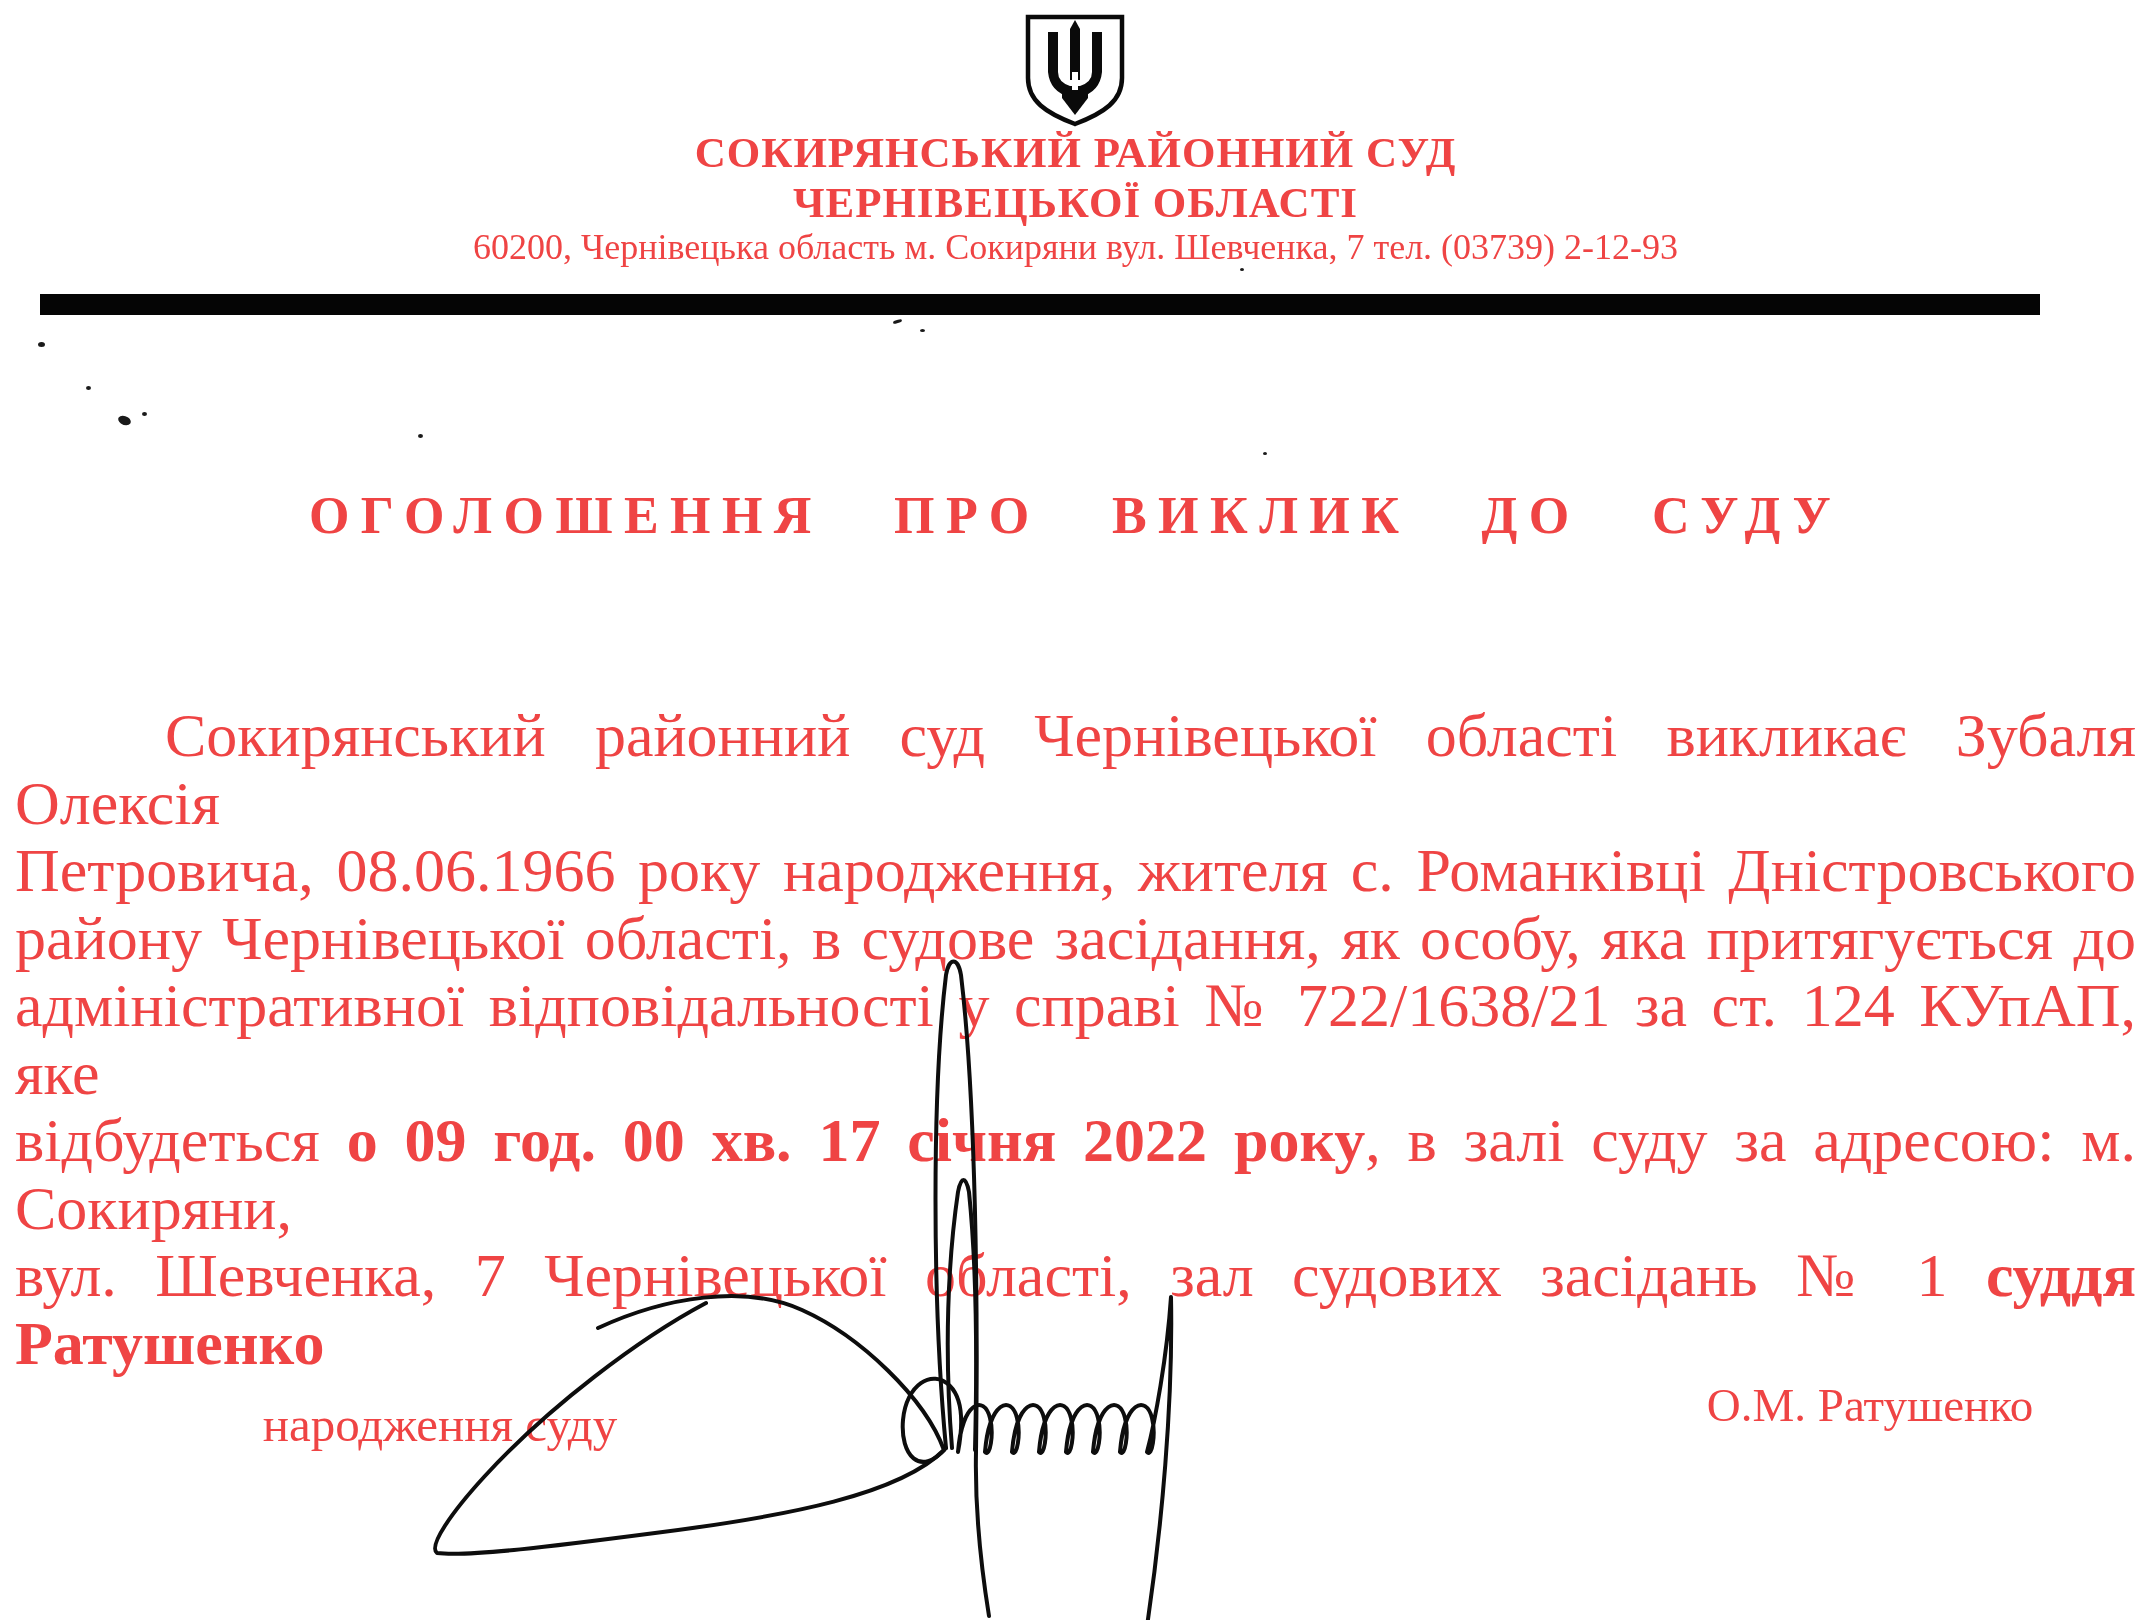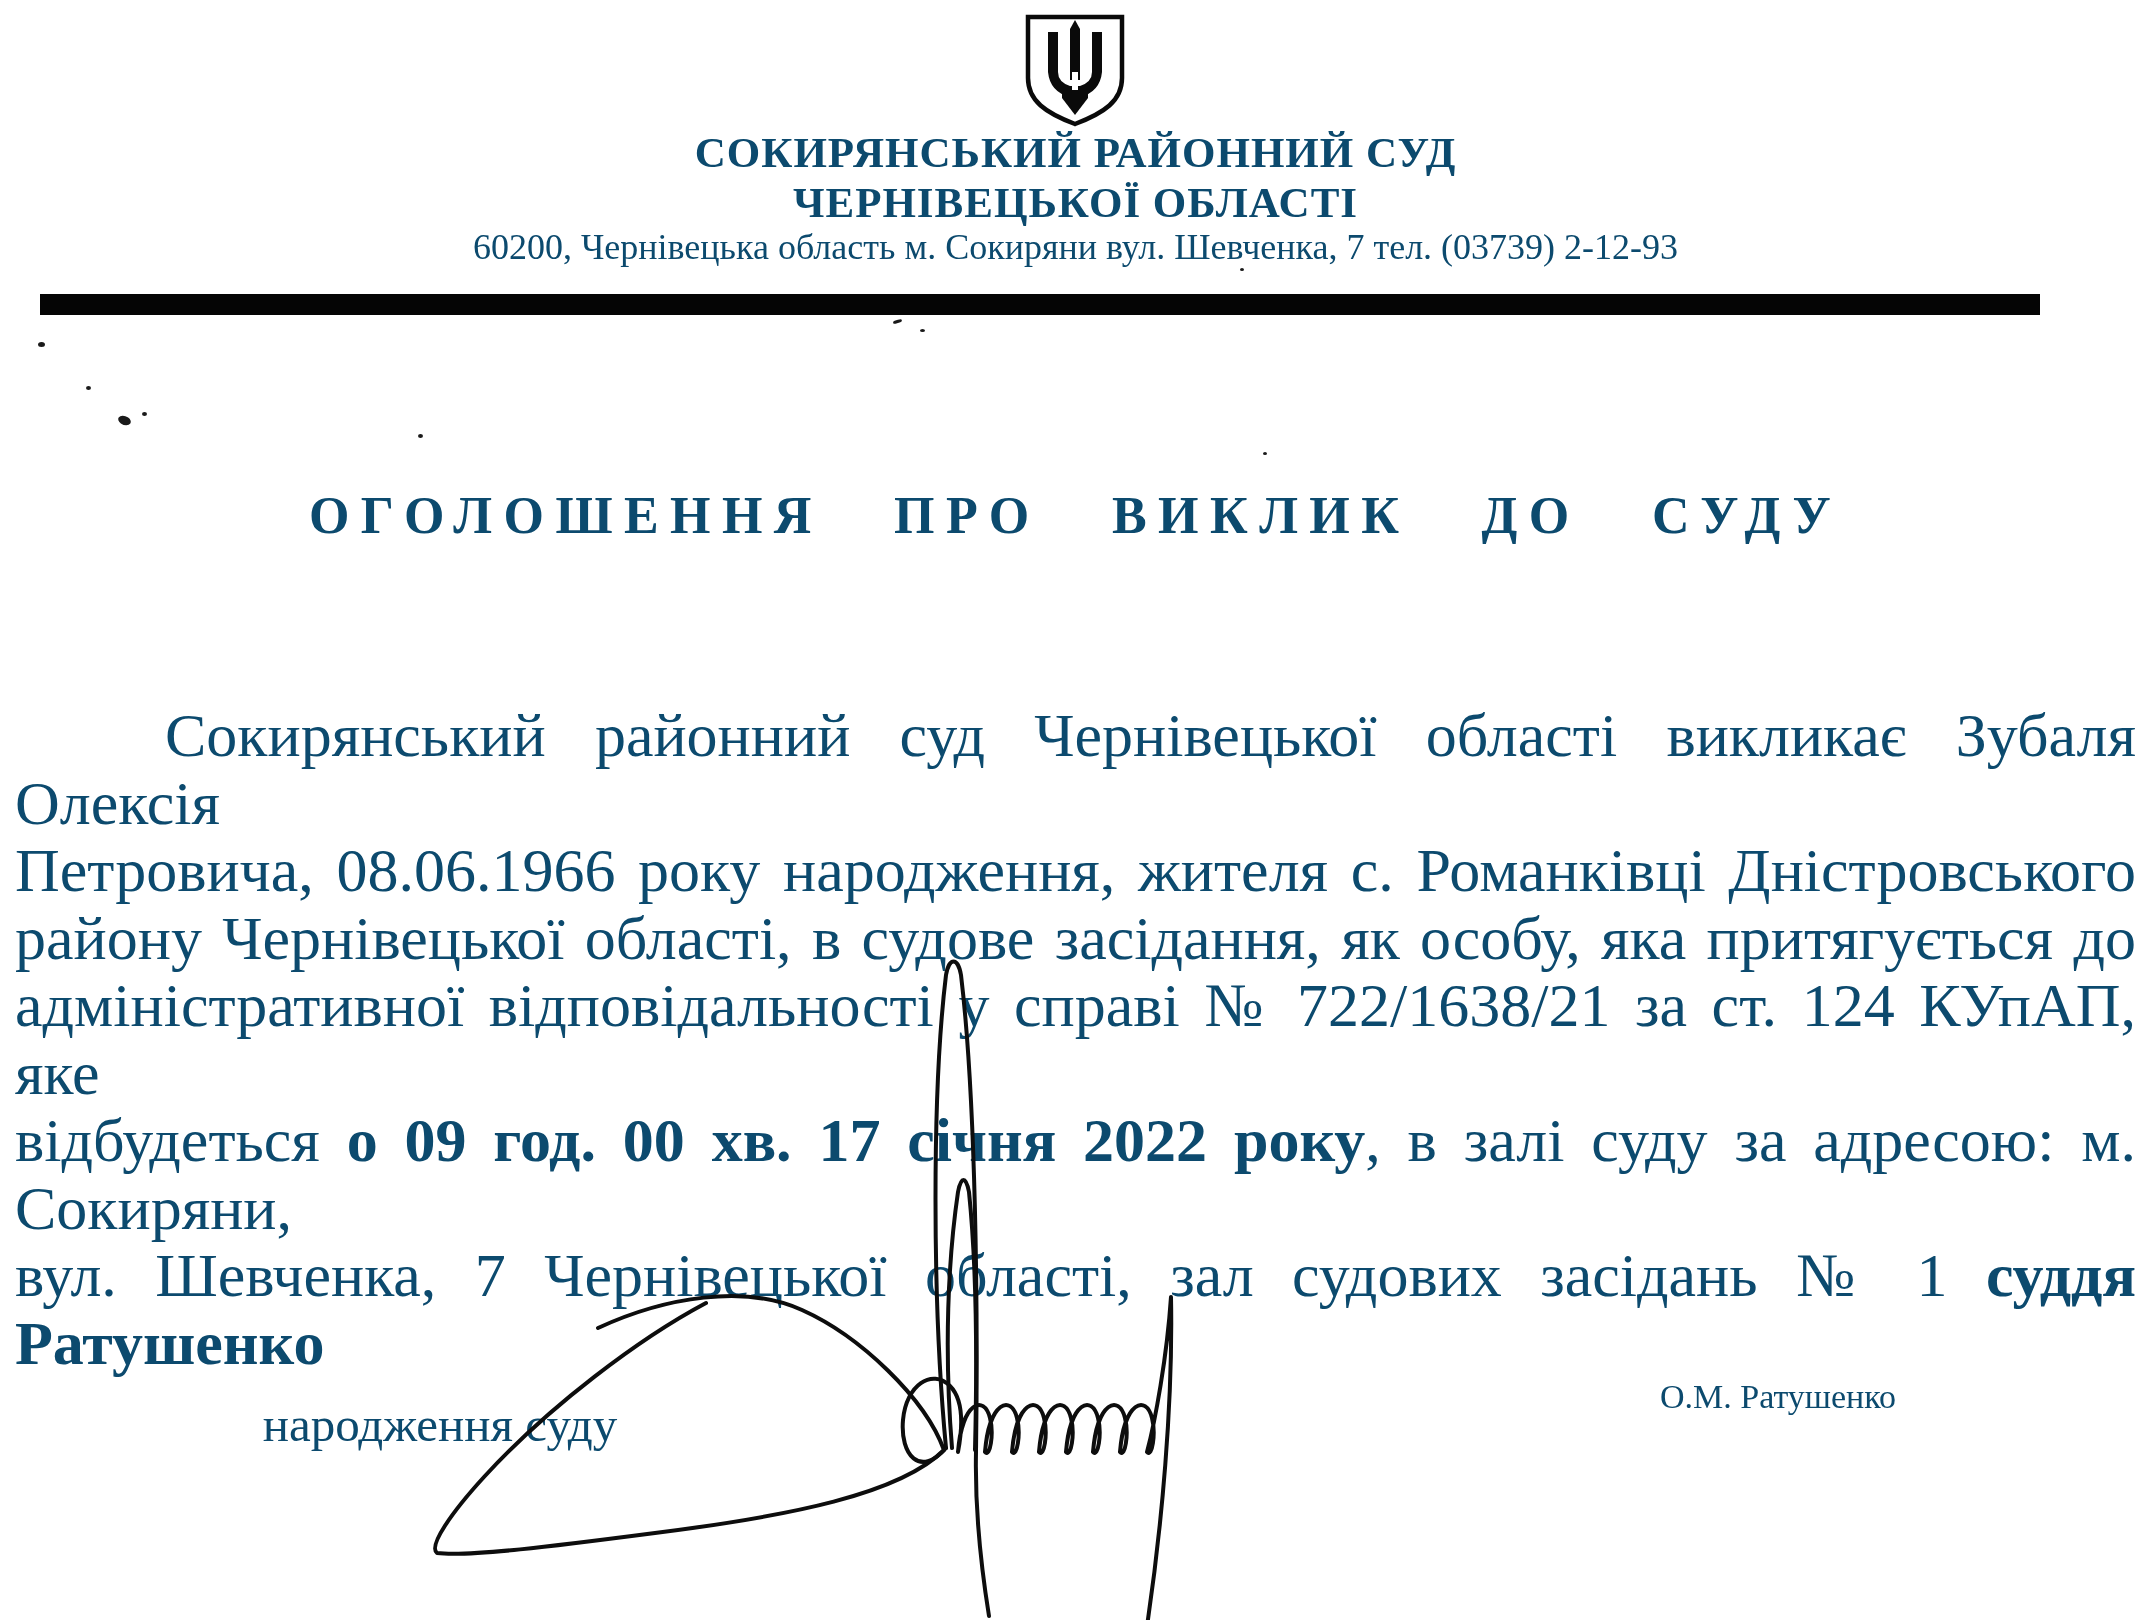--- a/index.html
+++ b/index.html
@@ -2,21 +2,21 @@
 <html><head>
 <meta charset="utf-8">
 <style>
   html,body{margin:0;padding:0;background:#e8e8e8;}
   .page{
     position:relative;
     width:2151px;height:1620px;
     background:#ffffff;
     overflow:hidden;
     font-family:"Liberation Serif", serif;
-    color:#0c4a6e;
+    color:#ef4444;
   }
   .center{left:0;width:2151px;text-align:center;}
   .abs{position:absolute;}
 
   .court-line{
     font-weight:bold;
     font-size:43px;
     letter-spacing:1px;
   }
   .address-line{
@@ -45,21 +45,21 @@
     white-space:normal;
   }
   .jline.last{
     text-align-last:left;
   }
   .indent{ text-indent:150px; }
   .b{ font-weight:bold; }
 
   .sig-left-1{ left:160px; top:1312px; font-size:49px; }
   .sig-left-2{ left:160px; top:1396px; width:560px; text-align:center; font-size:49px; }
-  .sig-right{ left:1660px; top:1378px; width:420px; text-align:left; font-size:34px; }
+  .sig-right{ left:1660px; top:1378px; width:420px; text-align:center; font-size:47px; }
 
   .emblem{ left:1020px; top:12px; width:110px; height:116px; }
   .sig-svg{ left:0;top:0;width:2151px;height:1620px; pointer-events:none; }
 
   .speck{ position:absolute; background:#1a1a1a; border-radius:50%; }
   .sp1{ left:38px;  top:342px; width:7px;  height:5px; }
   .sp2{ left:86px;  top:386px; width:5px;  height:4px; }
   .sp3{ left:118px; top:416px; width:13px; height:9px; border-radius:60% 40% 60% 40%; transform:rotate(35deg); }
   .sp4{ left:142px; top:412px; width:5px;  height:4px; }
   .sp5{ left:418px; top:434px; width:5px;  height:4px; }

